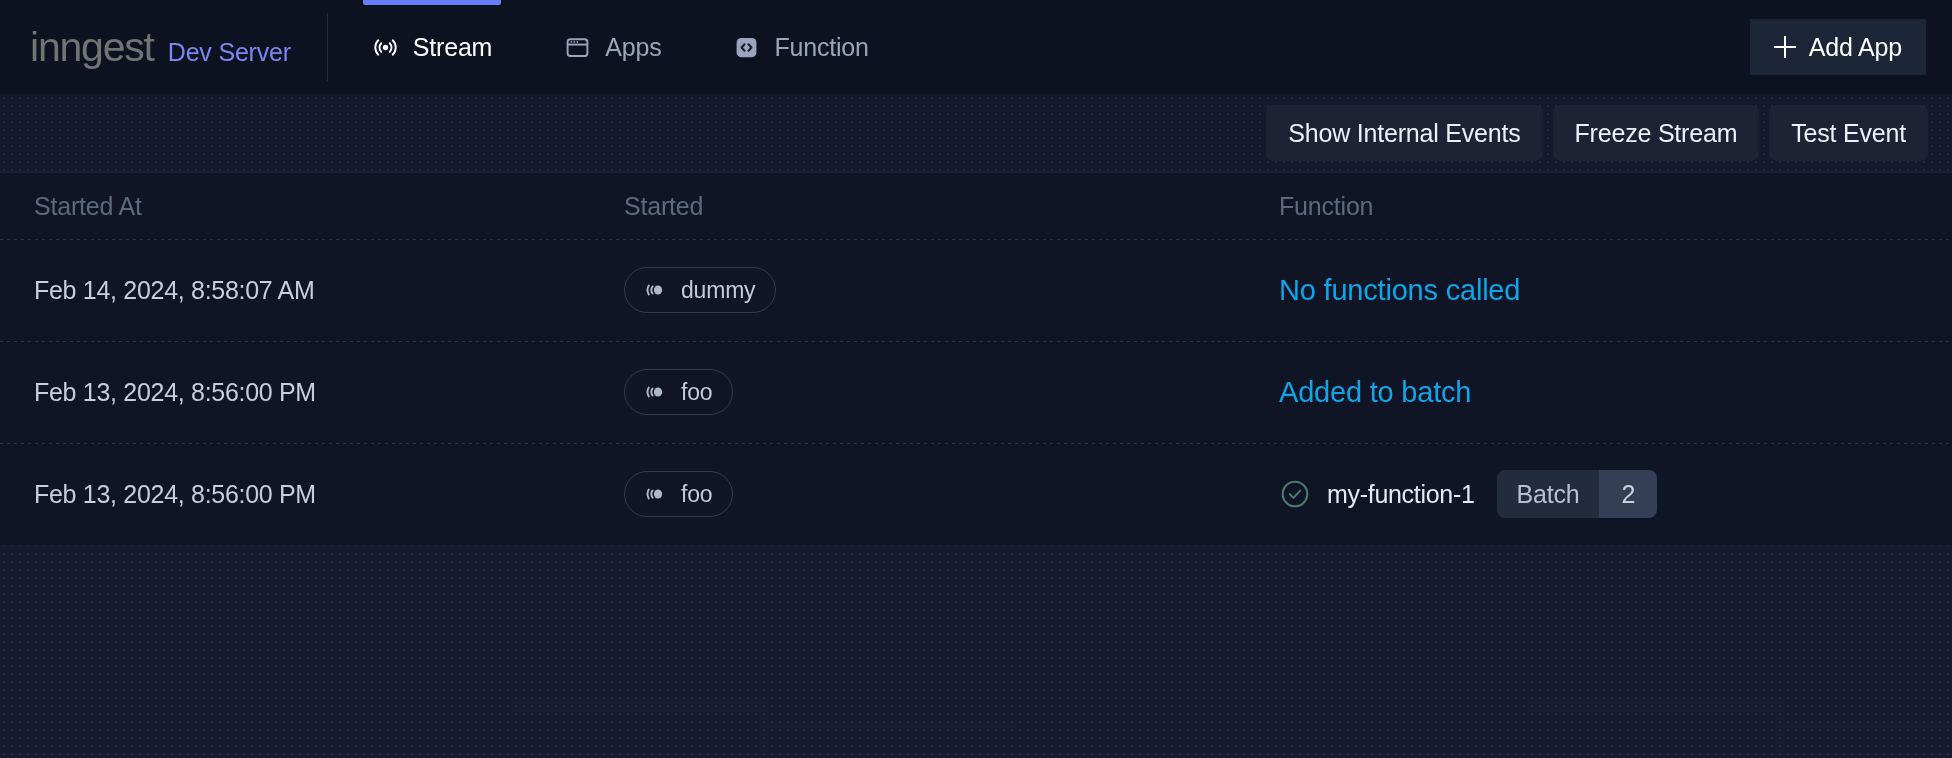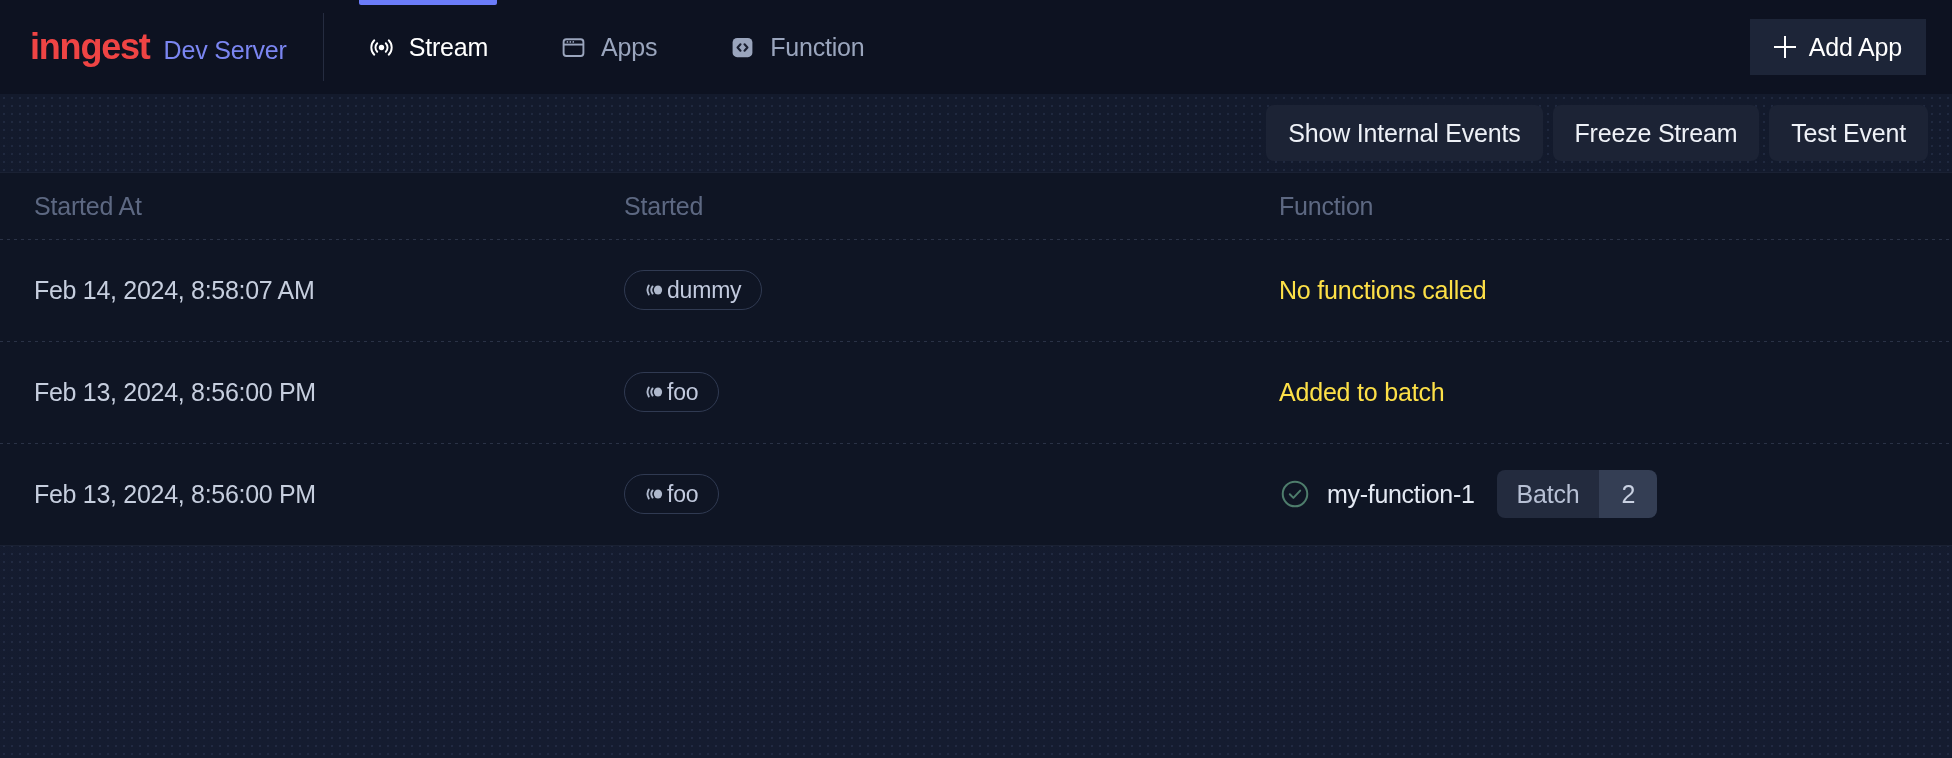--- a/index.html
+++ b/index.html
@@ -37,23 +37,23 @@
 
   .brand {
     display: flex;
     align-items: baseline;
     gap: 14px;
     padding-right: 36px;
     height: 94px;
     line-height: 94px;
   }
   .brand-logo {
-    font-size: 36px;
-    font-weight: bold;
-    color: #ef4444;
+    font-size: 41px;
+    font-weight: normal;
+    color: #737373;
     letter-spacing: -1.2px;
   }
   .brand-sub {
     font-size: 25px;
     font-weight: normal;
     color: #7b86f2;
     letter-spacing: -0.2px;
   }
 
   .brand-divider {
@@ -211,21 +211,22 @@
   .td-time {
     color: #c6cede;
     font-size: 25px;
     letter-spacing: -0.3px;
     white-space: nowrap;
   }
 
   .trigger-pill {
     display: inline-flex;
     align-items: center;
-    height: 40px;
+    gap: 14px;
+    height: 46px;
     padding: 0 20px 0 18px;
     border: 1px solid #303a52;
     border-radius: 23px;
     color: #c2cade;
     font-size: 23px;
     letter-spacing: -0.2px;
     background: transparent;
   }
   .broadcast-icon {
     display: inline-flex;
@@ -236,22 +237,22 @@
     flex: 0 0 24px;
   }
   .broadcast-icon svg { display: block; }
 
   .fn-cell {
     display: flex;
     align-items: center;
     gap: 16px;
   }
   .muted-fn {
-    color: #fde047;
-    font-size: 25px;
+    color: #0ea5e9;
+    font-size: 29px;
     letter-spacing: -0.2px;
   }
   .check-icon {
     display: inline-flex;
     align-items: center;
     justify-content: center;
     width: 32px;
     height: 32px;
     flex: 0 0 32px;
   }

